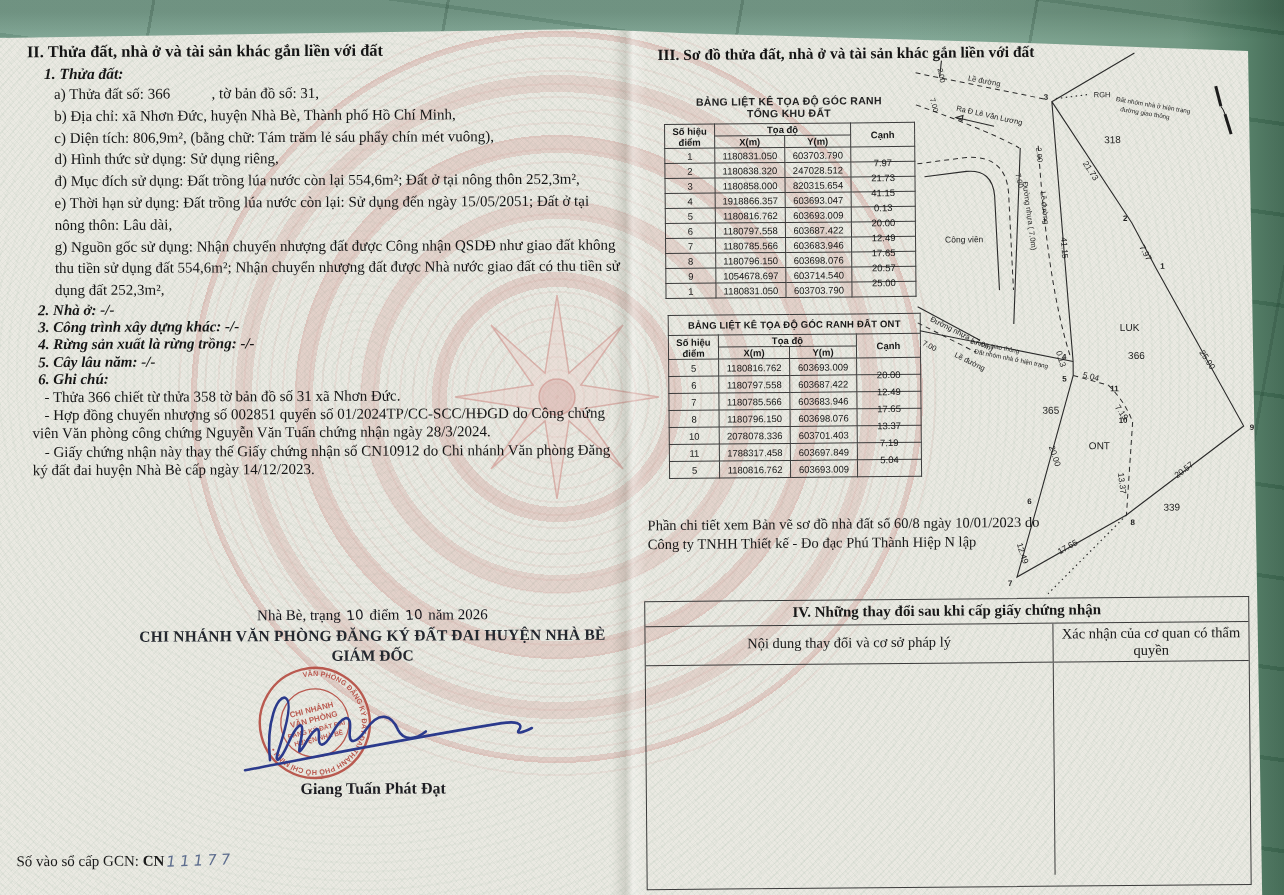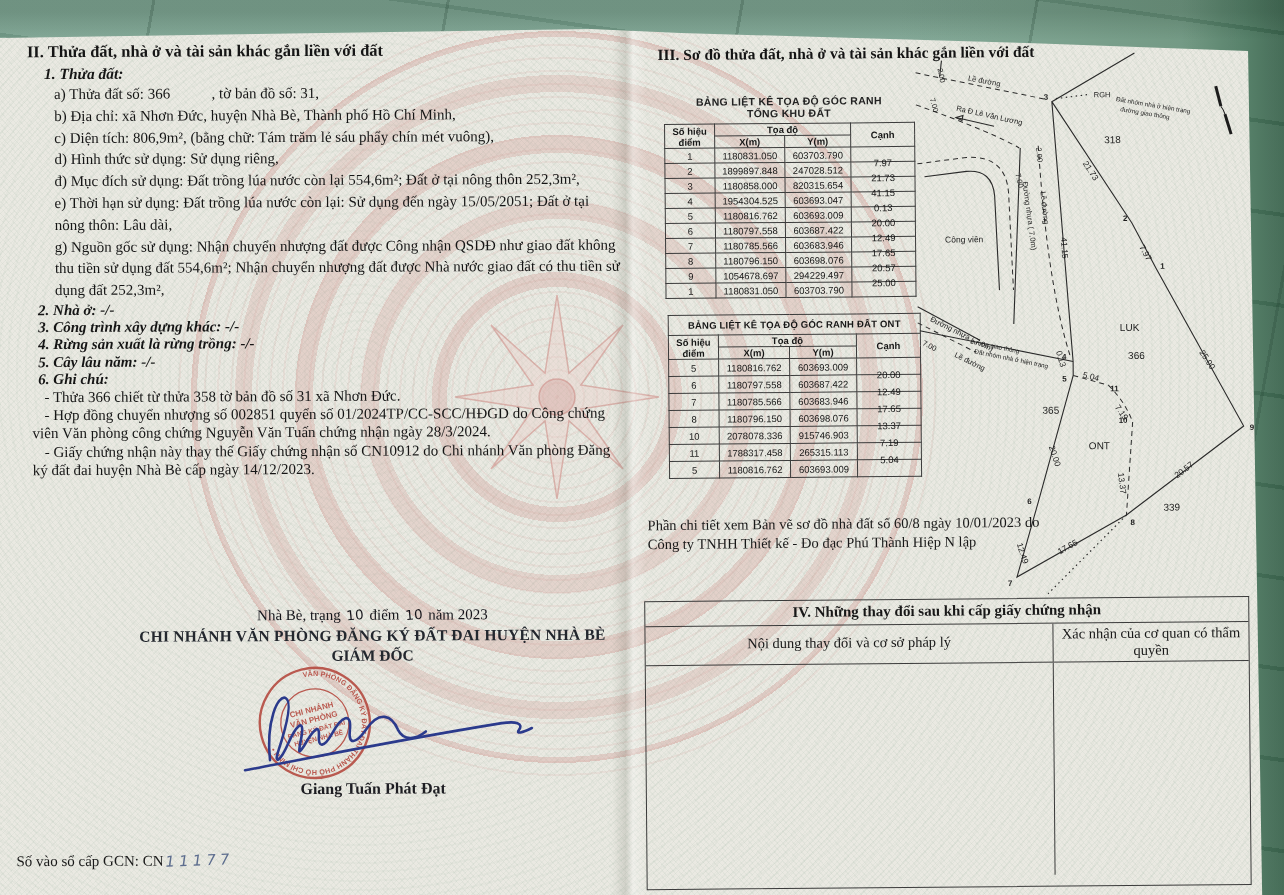--- a/index.html
+++ b/index.html
@@ -51,21 +51,21 @@
   .note { font-size:15px; line-height:18.2px; margin-left:4px; text-indent:12px; }
   .issue { position:absolute; left:128px; top:607px; width:486px; text-align:center; color:#14141a; }
   .issue .dt { font-size:15px; }
   .issue .office { font-size:15.5px; font-weight:bold; margin-top:3px; letter-spacing:0.2px; color:#23272e; }
   .issue .role { font-size:15.5px; font-weight:bold; margin-top:2px; color:#23272e; }
   .hand { font-family:"DejaVu Sans", sans-serif; font-size:13.5px; display:inline-block; transform:rotate(-5deg); padding:0 2px; }
   .signer { position:absolute; left:128px; top:780px; width:486px; text-align:center; font-size:16px; font-weight:bold; color:#1d1d22; }
   .stamp { position:absolute; left:253px; top:663px; width:120px; height:120px; transform:rotate(-14deg); opacity:0.88; }
   .sig { position:absolute; left:238px; top:682px; width:300px; height:95px; }
   .gcn { position:absolute; left:14px; top:851px; font-size:15px; color:#1a1a1a; }
-  .gcn b { font-weight:normal; }
+  .gcn b { font-weight:bold; }
   .gcn .no { font-family:"DejaVu Sans", sans-serif; color:#5d6d8e; font-size:15px; letter-spacing:4px; display:inline-block; transform:skewX(-10deg) rotate(-2deg); margin-left:2px; }
 
   
   .h3title { position:absolute; left:660px; top:44px; font-size:15.5px; font-weight:bold; color:#141414; }
   .cap { position:absolute; text-align:center; font-family:"Liberation Sans", sans-serif; font-weight:bold; font-size:10.5px; color:#222; letter-spacing:0.3px; }
   table.coord { position:absolute; border-collapse:collapse; font-family:"Liberation Sans", sans-serif; font-size:9.5px; color:#161616; table-layout:fixed; }
   table.coord th, table.coord td { border:1px solid #3c3c3c; padding:0; text-align:center; background:transparent; }
   table.coord th { font-weight:bold; font-size:9.5px; line-height:11px; }
   table.coord td { height:15px; overflow:visible; }
   #t2 td { height:17px; }
@@ -131,21 +131,21 @@
       <p class="note">- Hợp đồng chuyển nhượng số 002851 quyển số 01/2024TP/CC-SCC/HĐGD do Công chứng viên Văn phòng công chứng Nguyễn Văn Tuấn chứng nhận ngày 28/3/2024.</p>
       <p class="note">- Giấy chứng nhận này thay thế Giấy chứng nhận số CN10912 do Chi nhánh Văn phòng Đăng ký đất đai huyện Nhà Bè cấp ngày 14/12/2023.</p>
     </div>
 
     <div class="issue">
       <div class="dt">
         <span>Nhà Bè, trạng</span>
         <span class="hand">10</span>
         <span>điểm</span>
         <span class="hand">10</span>
-        <span>năm 2023</span>
+        <span>năm 2026</span>
       </div>
       <div class="office">CHI NHÁNH VĂN PHÒNG ĐĂNG KÝ ĐẤT ĐAI HUYỆN NHÀ BÈ</div>
       <div class="role">GIÁM ĐỐC</div>
     </div>
 
     <svg class="stamp" viewBox="0 0 120 120">
       <defs>
           <path id="ringpath" d="M60,13 a47,47 0 1,1 -0.01,0 z"></path>
         </defs>
       <circle cx="60" cy="60" r="55" fill="none" stroke="#b4473d" stroke-width="2.4"></circle>
@@ -205,37 +205,37 @@
           <tr>
             <td>1</td>
             <td>1180831.050</td>
             <td>603703.790</td>
             <td class="canh">
               <span>7.97</span>
             </td>
           </tr>
           <tr>
             <td>2</td>
-            <td>1899897.848</td>
+            <td>1180838.320</td>
             <td>247028.512</td>
             <td class="canh">
               <span>21.73</span>
             </td>
           </tr>
           <tr>
             <td>3</td>
             <td>1180858.000</td>
             <td>820315.654</td>
             <td class="canh">
               <span>41.15</span>
             </td>
           </tr>
           <tr>
             <td>4</td>
-            <td>1954304.525</td>
+            <td>1918866.357</td>
             <td>603693.047</td>
             <td class="canh">
               <span>0.13</span>
             </td>
           </tr>
           <tr>
             <td>5</td>
             <td>1180816.762</td>
             <td>603693.009</td>
             <td class="canh">
@@ -262,21 +262,21 @@
             <td>8</td>
             <td>1180796.150</td>
             <td>603698.076</td>
             <td class="canh">
               <span>20.57</span>
             </td>
           </tr>
           <tr>
             <td>9</td>
             <td>1054678.697</td>
-            <td>294229.497</td>
+            <td>603714.540</td>
             <td class="canh">
               <span>25.00</span>
             </td>
           </tr>
           <tr>
             <td>1</td>
             <td>1180831.050</td>
             <td>603703.790</td>
             <td class="canh">
               <span></span>
@@ -335,29 +335,29 @@
             <td>8</td>
             <td>1180796.150</td>
             <td>603698.076</td>
             <td class="canh">
               <span>13.37</span>
             </td>
           </tr>
           <tr>
             <td>10</td>
             <td>2078078.336</td>
-            <td>915746.903</td>
+            <td>603701.403</td>
             <td class="canh">
               <span>7.19</span>
             </td>
           </tr>
           <tr>
             <td>11</td>
             <td>1788317.458</td>
-            <td>265315.113</td>
+            <td>603697.849</td>
             <td class="canh">
               <span>5.04</span>
             </td>
           </tr>
           <tr>
             <td>5</td>
             <td>1180816.762</td>
             <td>603693.009</td>
             <td class="canh">
               <span></span>

